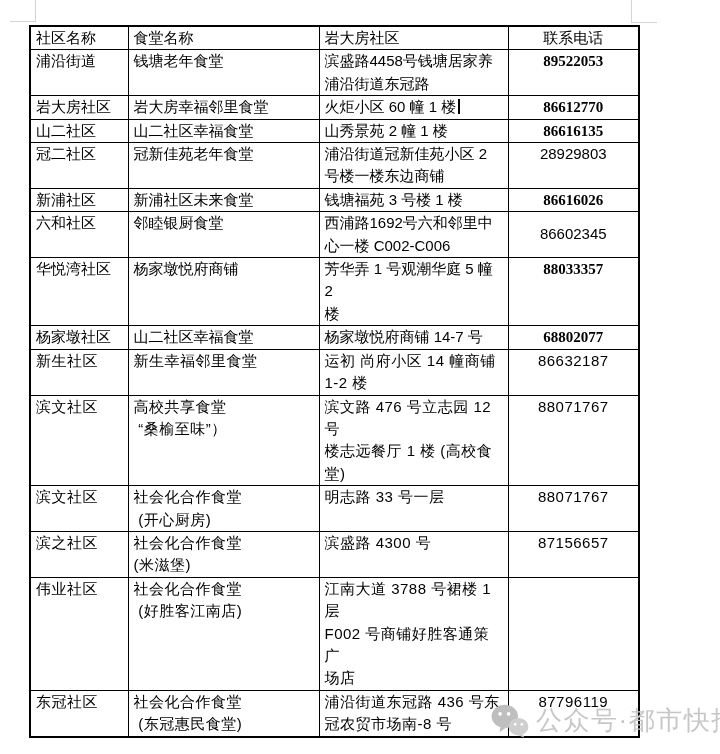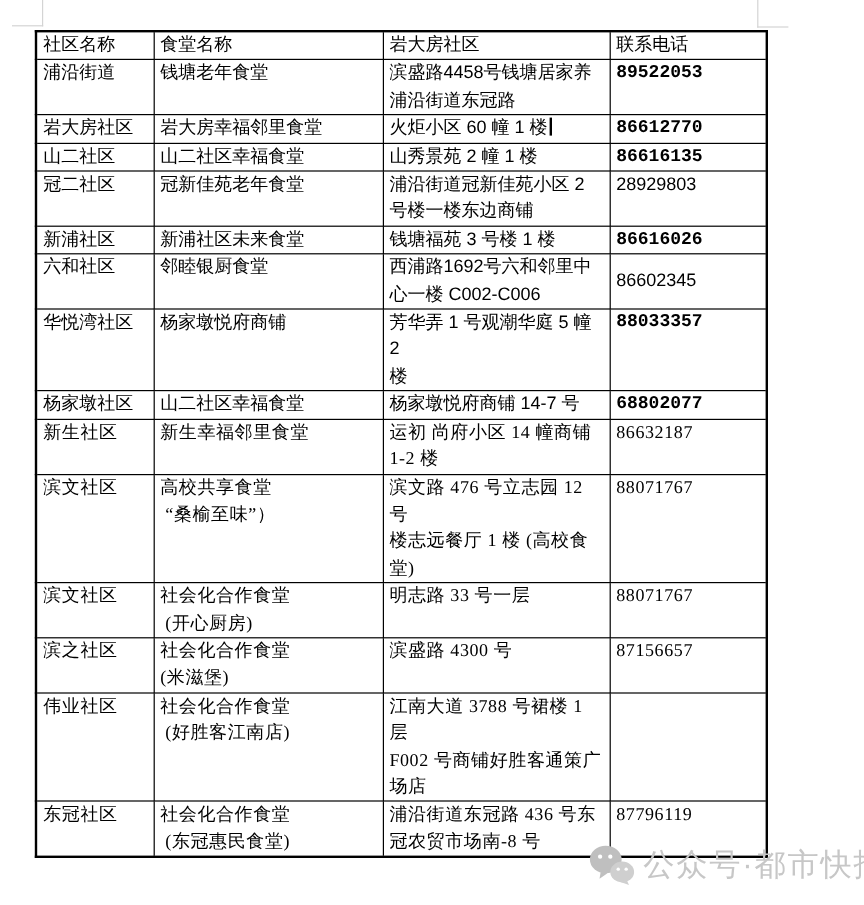--- a/index.html
+++ b/index.html
@@ -14,23 +14,23 @@
                border-left: 1px solid #d4d4d4; border-bottom: 1px solid #d4d4d4; }
 
   
   table.canteen-table { position: absolute; left: 29px; top: 25px; width: 609px;
     border-collapse: collapse; table-layout: fixed; border: 2px solid #000;
     font-size: 15px; line-height: 22.4px; }
   th, td { border: 1.5px solid #000; padding: 0 5px; vertical-align: top;
     font-weight: normal; text-align: left; white-space: pre-wrap;
     overflow: hidden; }
   thead th { height: 22px; }
-  th.c-phone, td.c-phone { }
-  tr.serif { font-family: Liberation Serif, serif; letter-spacing: 0.5px; }
-  td.c-phone.bold { font-family: Liberation Mono, monospace; font-weight: 700; letter-spacing: 0; }
+  th.c-phone, td.c-phone { text-align: center; }
+  tr.serif { font-family: Liberation Sans, sans-serif; letter-spacing: 0.5px; }
+  td.c-phone.bold { font-family: Liberation Serif, serif; font-weight: 700; letter-spacing: 0; }
   td.c-phone.middle { vertical-align: middle; }
 
   
   .caret { display: inline-block; width: 2px; height: 15px; background: #000;
     margin-left: 2px; vertical-align: -2px; }
 
   
   .watermark { position: absolute; left: 491px; top: 703px; display: flex;
     align-items: center; gap: 7px; z-index: 5; }
   .wm-icon { width: 38px; height: 34px; display: inline-block; }

